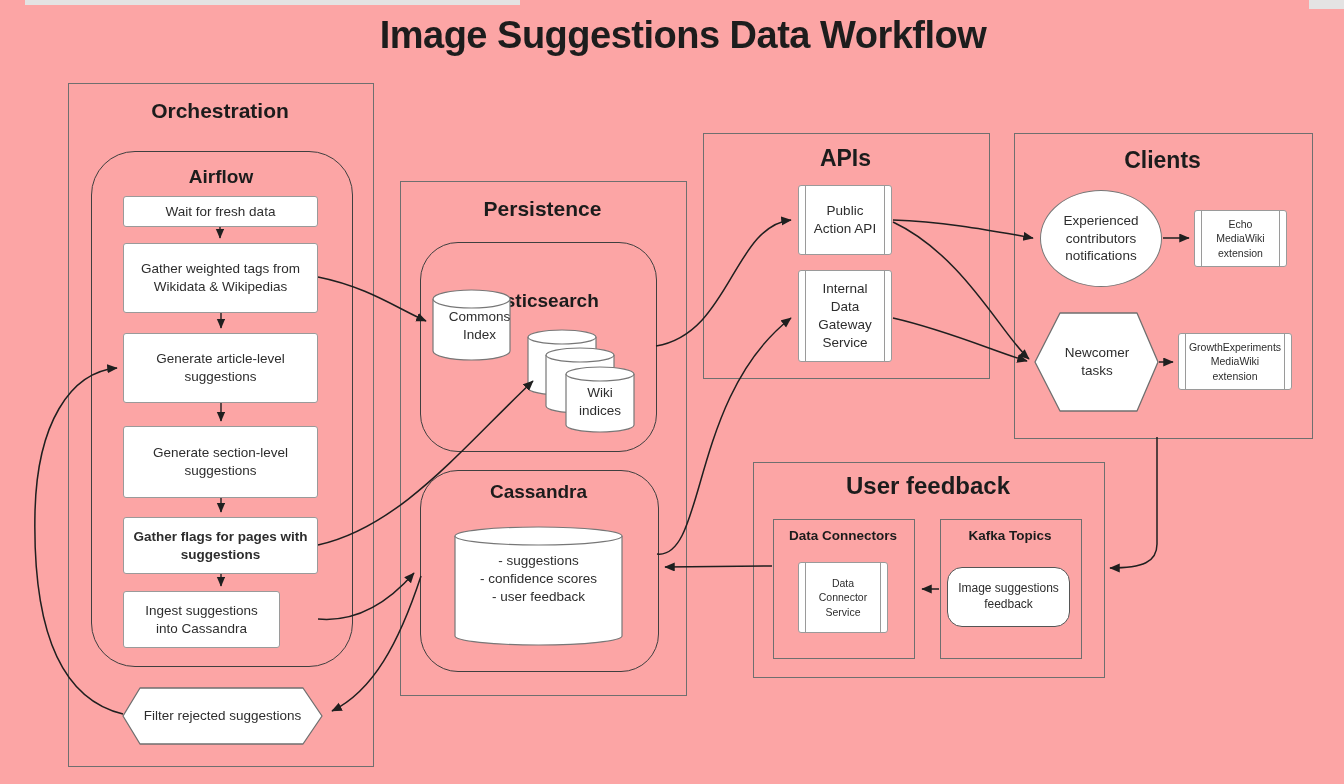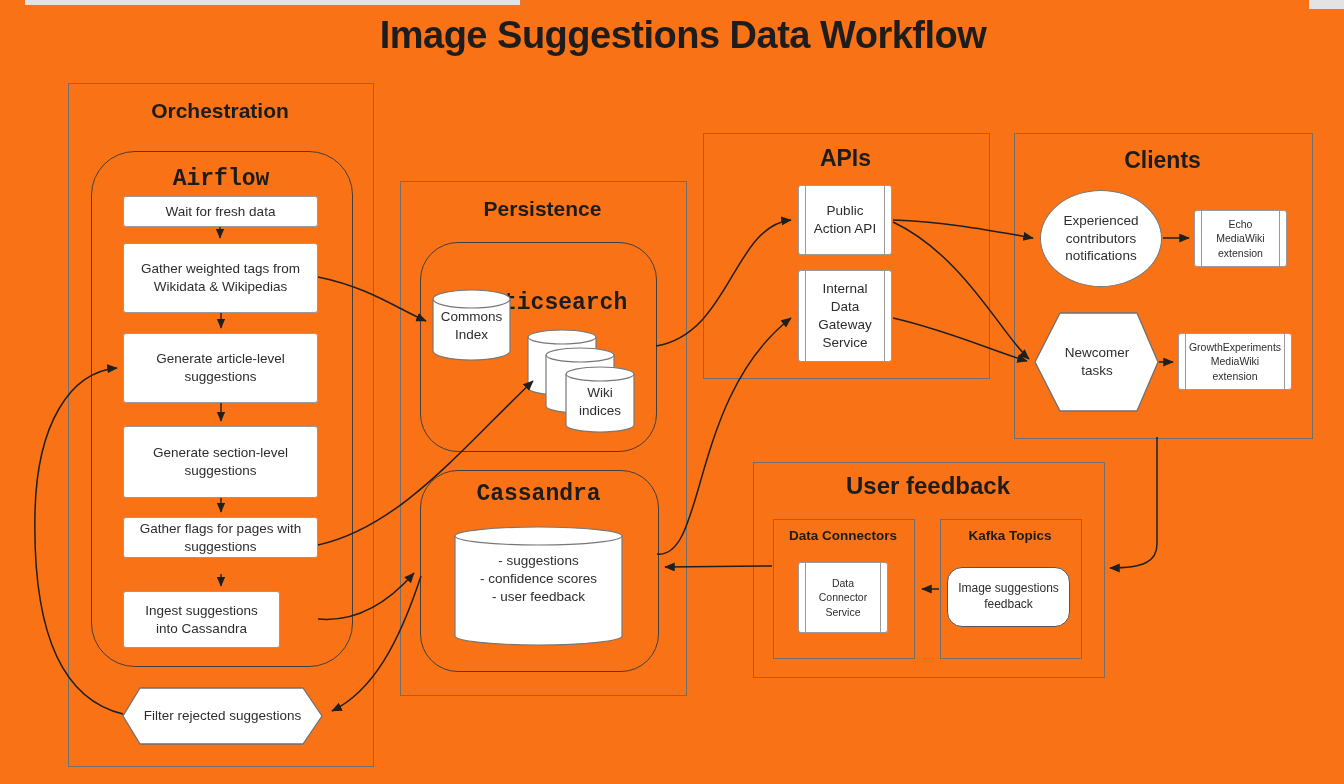--- a/index.html
+++ b/index.html
@@ -1,25 +1,25 @@
 <!DOCTYPE html>
 <html><head>
 <meta charset="utf-8">
 <style>
   html,body{margin:0;padding:0;background:#f0efef;}
-  .canvas{position:relative;width:1344px;height:784px;background:#f97316;
+  .canvas{position:relative;width:1344px;height:784px;background:#fca5a5;
           font-family:"Liberation Sans",sans-serif;color:#2d2d2d;overflow:hidden;}
   .artifact{position:absolute;background:#e4e3e3;}
   .title{position:absolute;left:0;top:14px;width:100%;text-align:center;text-indent:22px;
          font-size:38px;font-weight:bold;color:#1d1d1d;letter-spacing:-0.5px;}
   .container{position:absolute;border:1px solid #6f6f6f;background:transparent;}
   .subcontainer{position:absolute;border:1px solid #6f6f6f;background:transparent;}
   .clabel{position:absolute;text-align:center;font-weight:bold;color:#1c1c1c;}
   .rounded{position:absolute;border:1.4px solid #3f3f3f;border-radius:44px;background:transparent;}
-  .rlabel{position:absolute;text-align:center;font-weight:bold;color:#1c1c1c;font-size:23px;font-family:Liberation Mono, monospace;}
+  .rlabel{position:absolute;text-align:center;font-weight:bold;color:#1c1c1c;font-size:19px;}
   .box{position:absolute;background:#ffffff;border:1px solid #9a9a9a;border-radius:3px;
        display:flex;align-items:center;justify-content:center;text-align:center;
        font-size:13.5px;line-height:1.32;padding:3px 9px;box-sizing:border-box;z-index:3;}
   .sub::before,.sub::after{content:"";position:absolute;top:0;bottom:0;width:1px;background:#9a9a9a;}
   .sub::before{left:6px;} .sub::after{right:6px;}
   .ellipse{border-radius:50%;border-color:#777;}
   .pill{border-radius:15px;border-color:#555;}
   .lbl{position:absolute;display:flex;align-items:center;justify-content:center;
        text-align:center;font-size:13.5px;line-height:1.32;z-index:4;}
   .small{font-size:10.5px;line-height:1.35;}
@@ -120,26 +120,26 @@
       <path d="M1163,238 L1189,238" marker-end="url(#ah)"></path>
       <path d="M1159,362 L1173,362" marker-end="url(#ah)"></path>
       <path d="M1157,437 L1157,544 C1157,562 1143,568 1110,568" marker-end="url(#ah)"></path>
     </g>
   </svg>
 
   <div class="box" style="left:123px;top:196px;width:195px;height:31px;">Wait for fresh data</div>
   <div class="box" style="left:123px;top:243px;width:195px;height:70px;">Gather weighted tags from Wikidata &amp; Wikipedias</div>
   <div class="box" style="left:123px;top:333px;width:195px;height:70px;">Generate article-level suggestions</div>
   <div class="box" style="left:123px;top:426px;width:195px;height:72px;">Generate section-level suggestions</div>
-  <div class="box" style="left:123px;top:517px;width:195px;height:41px;">Gather flags for pages with suggestions</div>
+  <div class="box" style="left:123px;top:517px;width:195px;height:57px;font-weight:bold;">Gather flags for pages with suggestions</div>
   <div class="box" style="left:123px;top:591px;width:157px;height:57px;">Ingest suggestions into Cassandra</div>
 
   <div class="lbl" style="left:130px;top:690px;width:185px;height:52px;">Filter rejected suggestions</div>
 
-  <div class="lbl" style="left:433px;top:300px;width:77px;height:52px;">Commons Index</div>
+  <div class="lbl" style="left:433px;top:300px;width:77px;height:52px;padding-left:8px;">Commons Index</div>
   <div class="lbl" style="left:566px;top:379px;width:68px;height:46px;">Wiki indices</div>
   <div class="cass-lines" style="left:460px;top:552px;width:157px;">
     <div>- suggestions</div>
     <div>- confidence scores</div>
     <div>- user feedback</div>
   </div>
 
   <div class="box sub" style="left:798px;top:185px;width:94px;height:70px;padding:15px 12px;">Public Action API</div>
   <div class="box sub" style="left:798px;top:270px;width:94px;height:92px;padding:6px 12px;">Internal Data Gateway Service</div>
 

